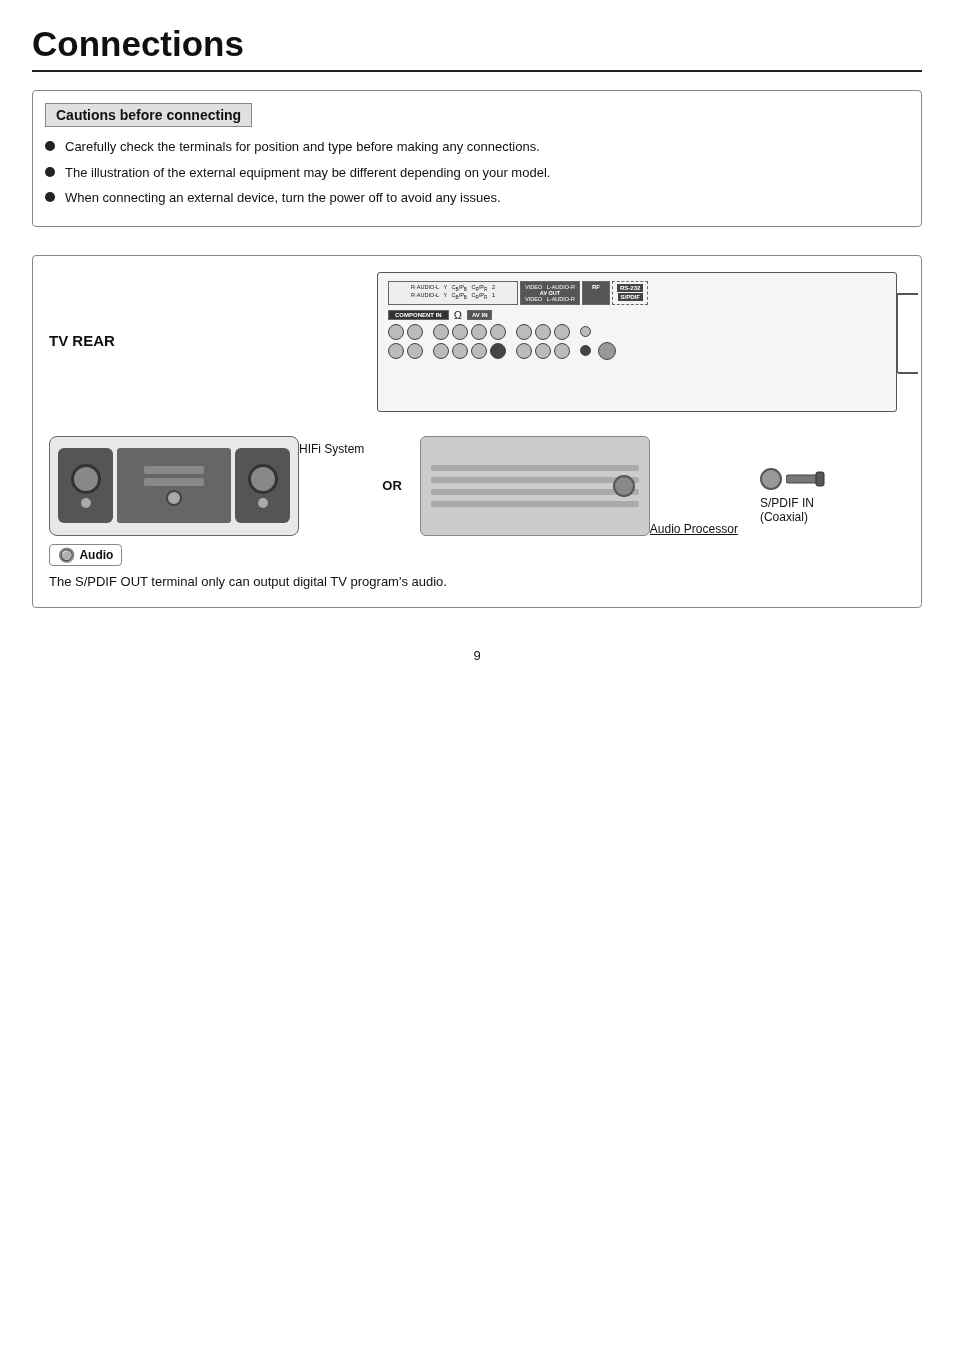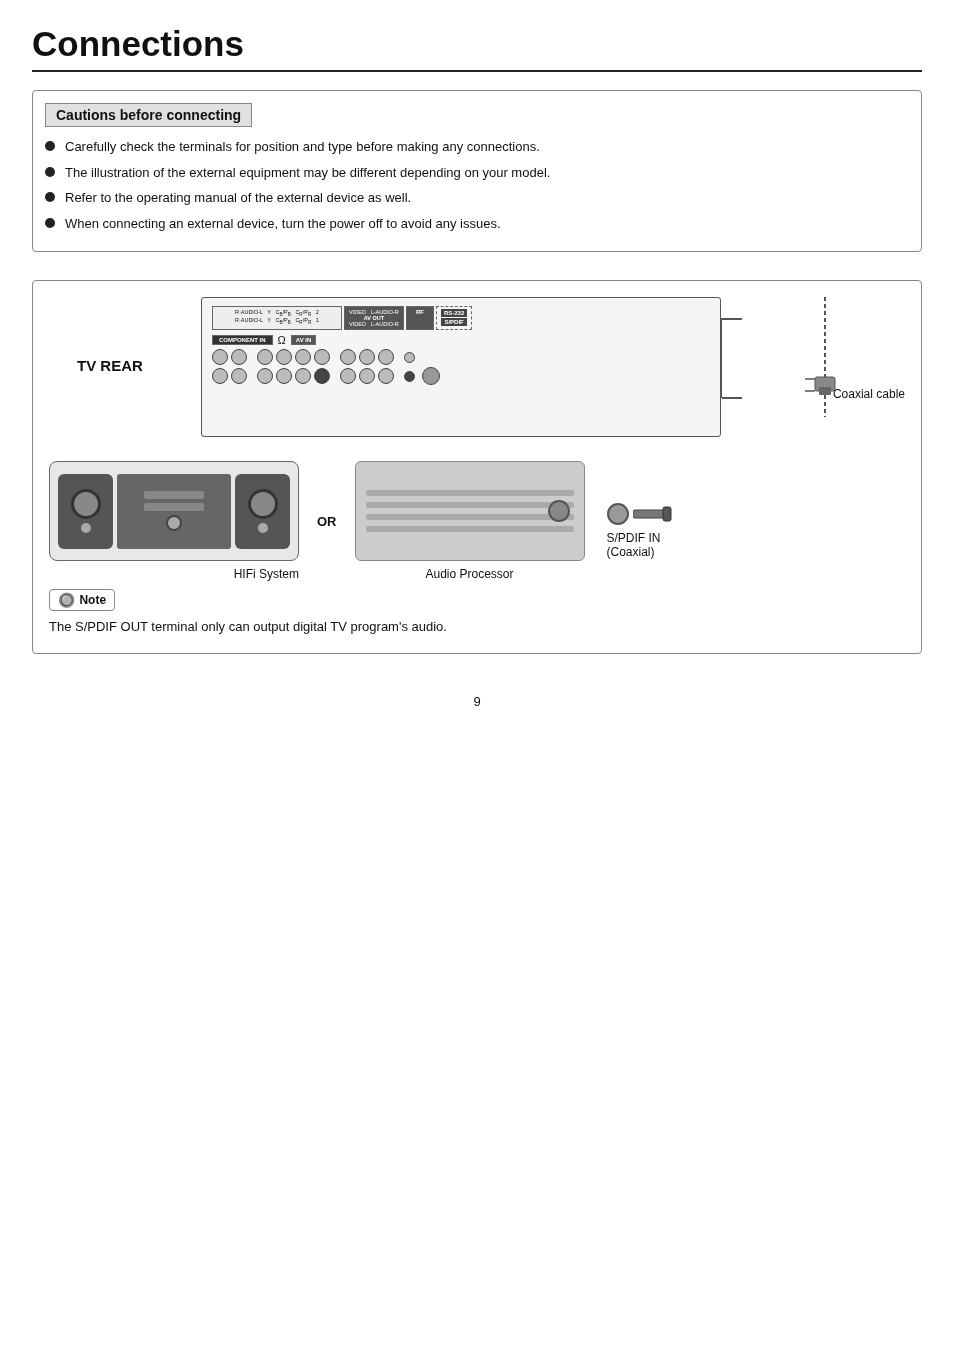--- a/index.html
+++ b/index.html
@@ -80,21 +80,20 @@
       justify-content: space-between;
       align-items: flex-start;
       margin-bottom: 24px;
     }
     .tv-rear-label {
       font-size: 15px;
       font-weight: bold;
       margin-top: 60px;
       margin-right: 12px;
       white-space: nowrap;
-      margin-left: 28px;
     }
 
     .tv-rear-panel {
       flex: 1;
       border: 1.5px solid #555;
       border-radius: 3px;
       background: #f5f5f5;
       padding: 8px 10px 10px 10px;
       position: relative;
       min-height: 140px;
@@ -319,24 +318,20 @@
     <li>
       <span class="bullet"></span>
       <span>Carefully check the terminals for position and type before making any connections.</span>
     </li>
     <li>
       <span class="bullet"></span>
       <span>The illustration of the external equipment may be different depending on your model.</span>
     </li>
     <li>
       <span class="bullet"></span>
-      <span>Refer to the operating manual of the external device as well.</span>
-    </li>
-    <li>
-      <span class="bullet"></span>
       <span>When connecting an external device, turn the power off to avoid any issues.</span>
     </li>
   </ul>
 </div>
 
 <div class="connecting-section">
 
   <div class="diagram-box">
 
     <div class="tv-rear-area">
@@ -402,40 +397,25 @@
               <div class="c" style="width:18px;height:18px;background:#999;"></div>
             </div>
           </div>
         </div>
 
         <div style="position:absolute;right:-2px;top:20px;width:2px;height:80px;background:#555;"></div>
         <div style="position:absolute;right:-22px;top:20px;width:20px;height:2px;background:#555;"></div>
         <div style="position:absolute;right:-22px;top:99px;width:20px;height:2px;background:#555;"></div>
       </div>
 
-      <div class="coaxial-cable-area" style="margin-left:30px;display:flex;flex-direction:column;align-items:flex-start;">
-        <div style="display:flex;flex-direction:column;align-items:flex-start;">
-          <svg width="80" height="160">
-
-            <line x1="20" y1="0" x2="20" y2="120" stroke="#555" stroke-width="2" stroke-dasharray="4,3"></line>
-
-            <rect x="10" y="80" width="20" height="14" rx="2" fill="#888" stroke="#555" stroke-width="1"></rect>
-            <rect x="14" y="90" width="12" height="8" rx="1" fill="#666"></rect>
-
-            <line x1="0" y1="82" x2="10" y2="82" stroke="#555" stroke-width="1.5"></line>
-            <line x1="0" y1="94" x2="10" y2="94" stroke="#555" stroke-width="1.5"></line>
-          </svg>
-        </div>
-        <div style="font-size:12px;margin-top:-70px;margin-left:28px;">Coaxial cable</div>
-      </div>
     </div>
 
     <div class="devices-row">
 
-      <div style="display:flex;flex-direction:column;align-items:flex-end;">
+      <div style="display:flex;flex-direction:row;align-items:flex-start;">
         <div class="hifi-box device-box">
           <div class="hifi-inner">
             <div class="hifi-speaker">
               <div class="speaker-circle"></div>
               <div class="speaker-dot"></div>
             </div>
             <div class="hifi-center">
               <div class="hifi-slot"></div>
               <div class="hifi-slot"></div>
               <div class="hifi-knob"></div>
@@ -444,21 +424,21 @@
               <div class="speaker-circle"></div>
               <div class="speaker-dot"></div>
             </div>
           </div>
         </div>
         <div class="device-label">HIFi  System</div>
       </div>
 
       <div class="or-label">OR</div>
 
-      <div style="display:flex;flex-direction:column;align-items:center;">
+      <div style="display:flex;align-items:flex-end;text-decoration:underline;">
         <div style="width:230px;height:100px;background:#ccc;border-radius:6px;border:1.5px solid #888;display:flex;flex-direction:column;justify-content:center;padding:10px;position:relative;">
           <div class="audio-slot" style="height:6px;background:#aaa;border-radius:2px;margin-bottom:6px;"></div>
           <div class="audio-slot" style="height:6px;background:#aaa;border-radius:2px;margin-bottom:6px;"></div>
           <div class="audio-slot" style="height:6px;background:#aaa;border-radius:2px;margin-bottom:6px;"></div>
           <div class="audio-slot" style="height:6px;background:#aaa;border-radius:2px;"></div>
           <div class="audio-knob" style="width:22px;height:22px;border-radius:50%;background:#888;border:2px solid #555;position:absolute;right:14px;top:50%;transform:translateY(-50%);"></div>
         </div>
         <div class="device-label">Audio  Processor</div>
       </div>
 
@@ -472,21 +452,21 @@
         </div>
         <div style="font-size:12px;margin-top:6px;white-space:pre;">S/PDIF IN
 (Coaxial)</div>
       </div>
     </div>
 
 
     <div class="note-area">
       <div class="note-badge">
         <span class="note-icon">🔘</span>
-        <span>Note</span>
+        <span>Audio</span>
       </div>
       <div class="note-text">The S/PDIF OUT terminal only can output digital TV program's audio.</div>
     </div>
 
   </div>
 </div>
 
 <div class="page-number">9</div>
 
 </body></html>

